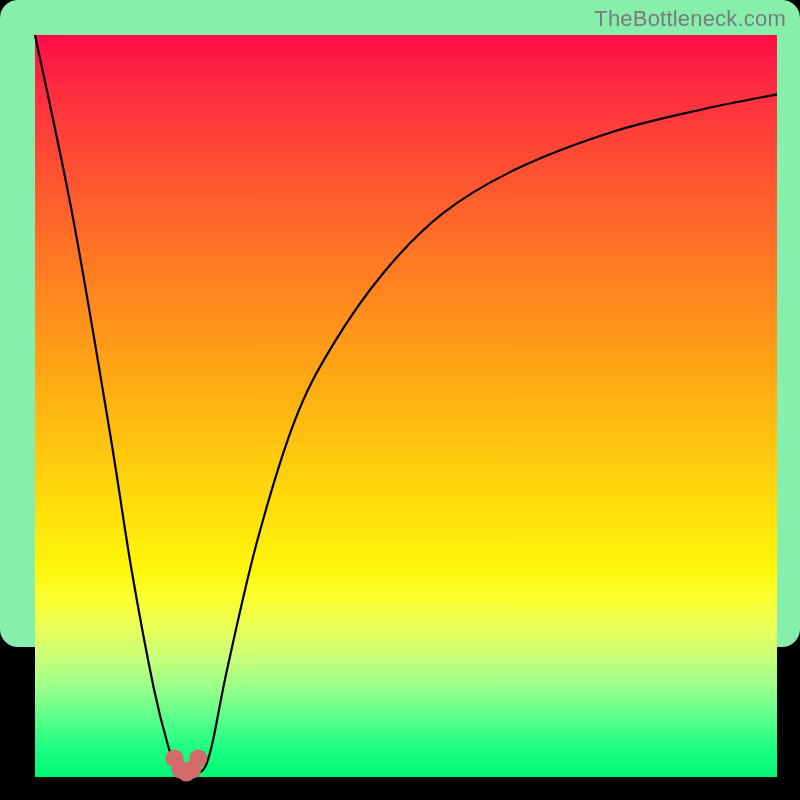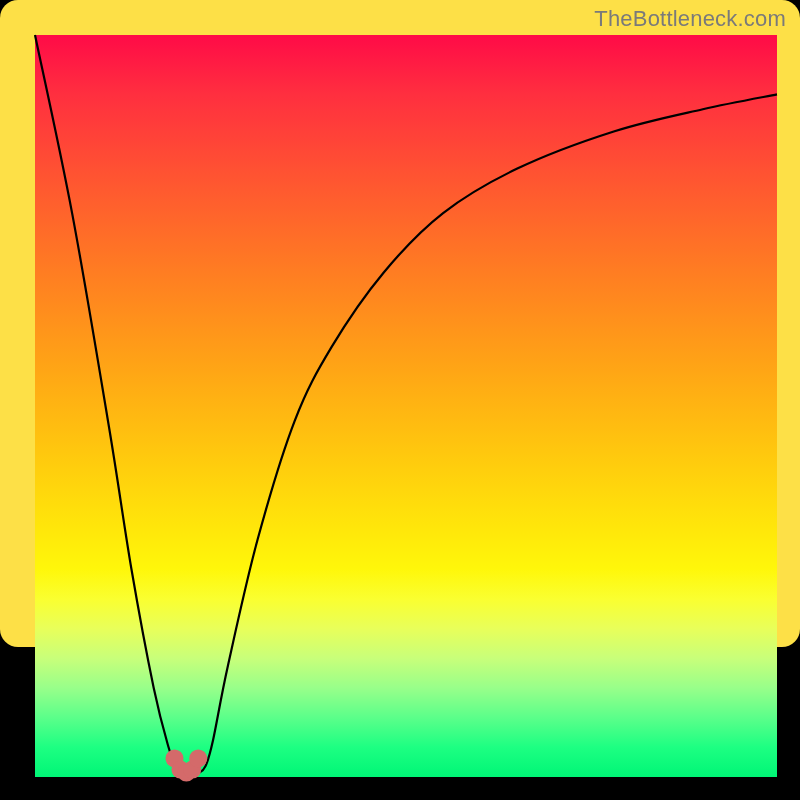--- a/index.html
+++ b/index.html
@@ -8,21 +8,21 @@
     width: 800px;
     height: 800px;
     background: #000;
     overflow: hidden;
     font-family: Arial, Helvetica, sans-serif;
   }
   .frame {
     position: absolute;
     left: 0; top: 0;
     width: 800px; height: 647px;
-    background: #fde047;
+    background: #86efac;
     border-radius: 18px;
   }
   .plot-area {
     position: absolute;
     left: 35px;
     top: 35px;
     width: 742px;
     height: 742px;
     
     background: linear-gradient(to bottom,

